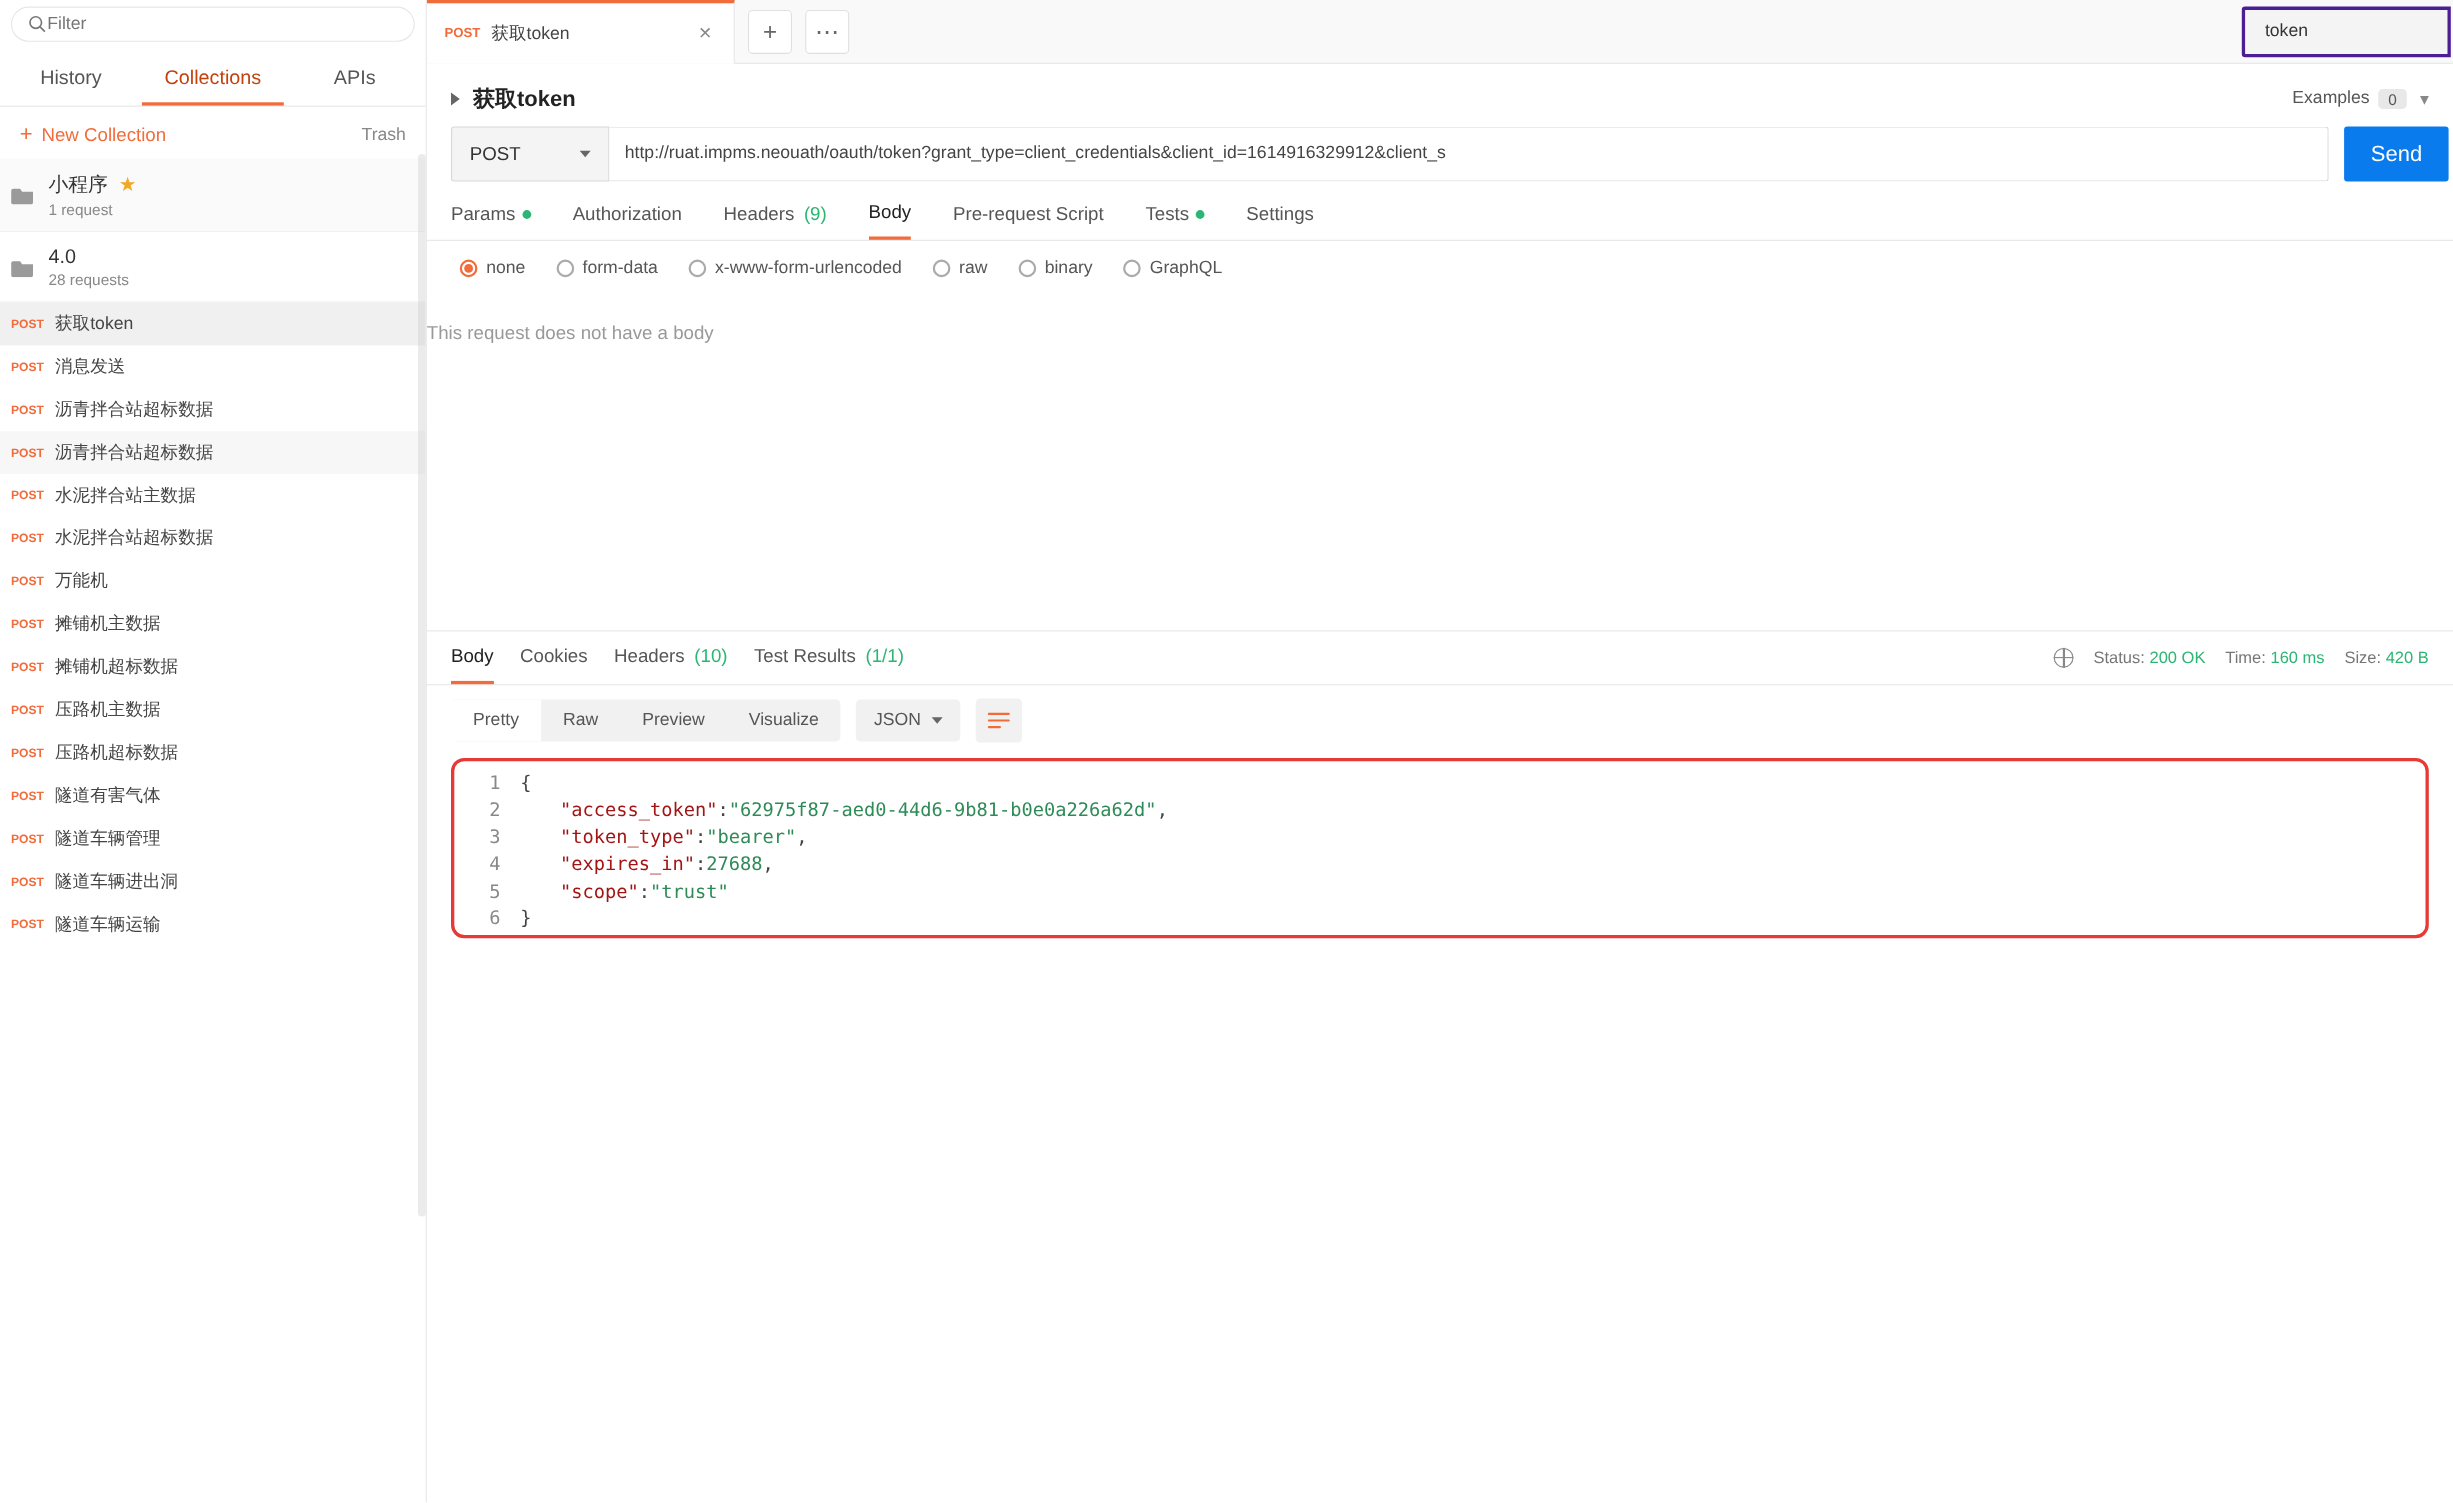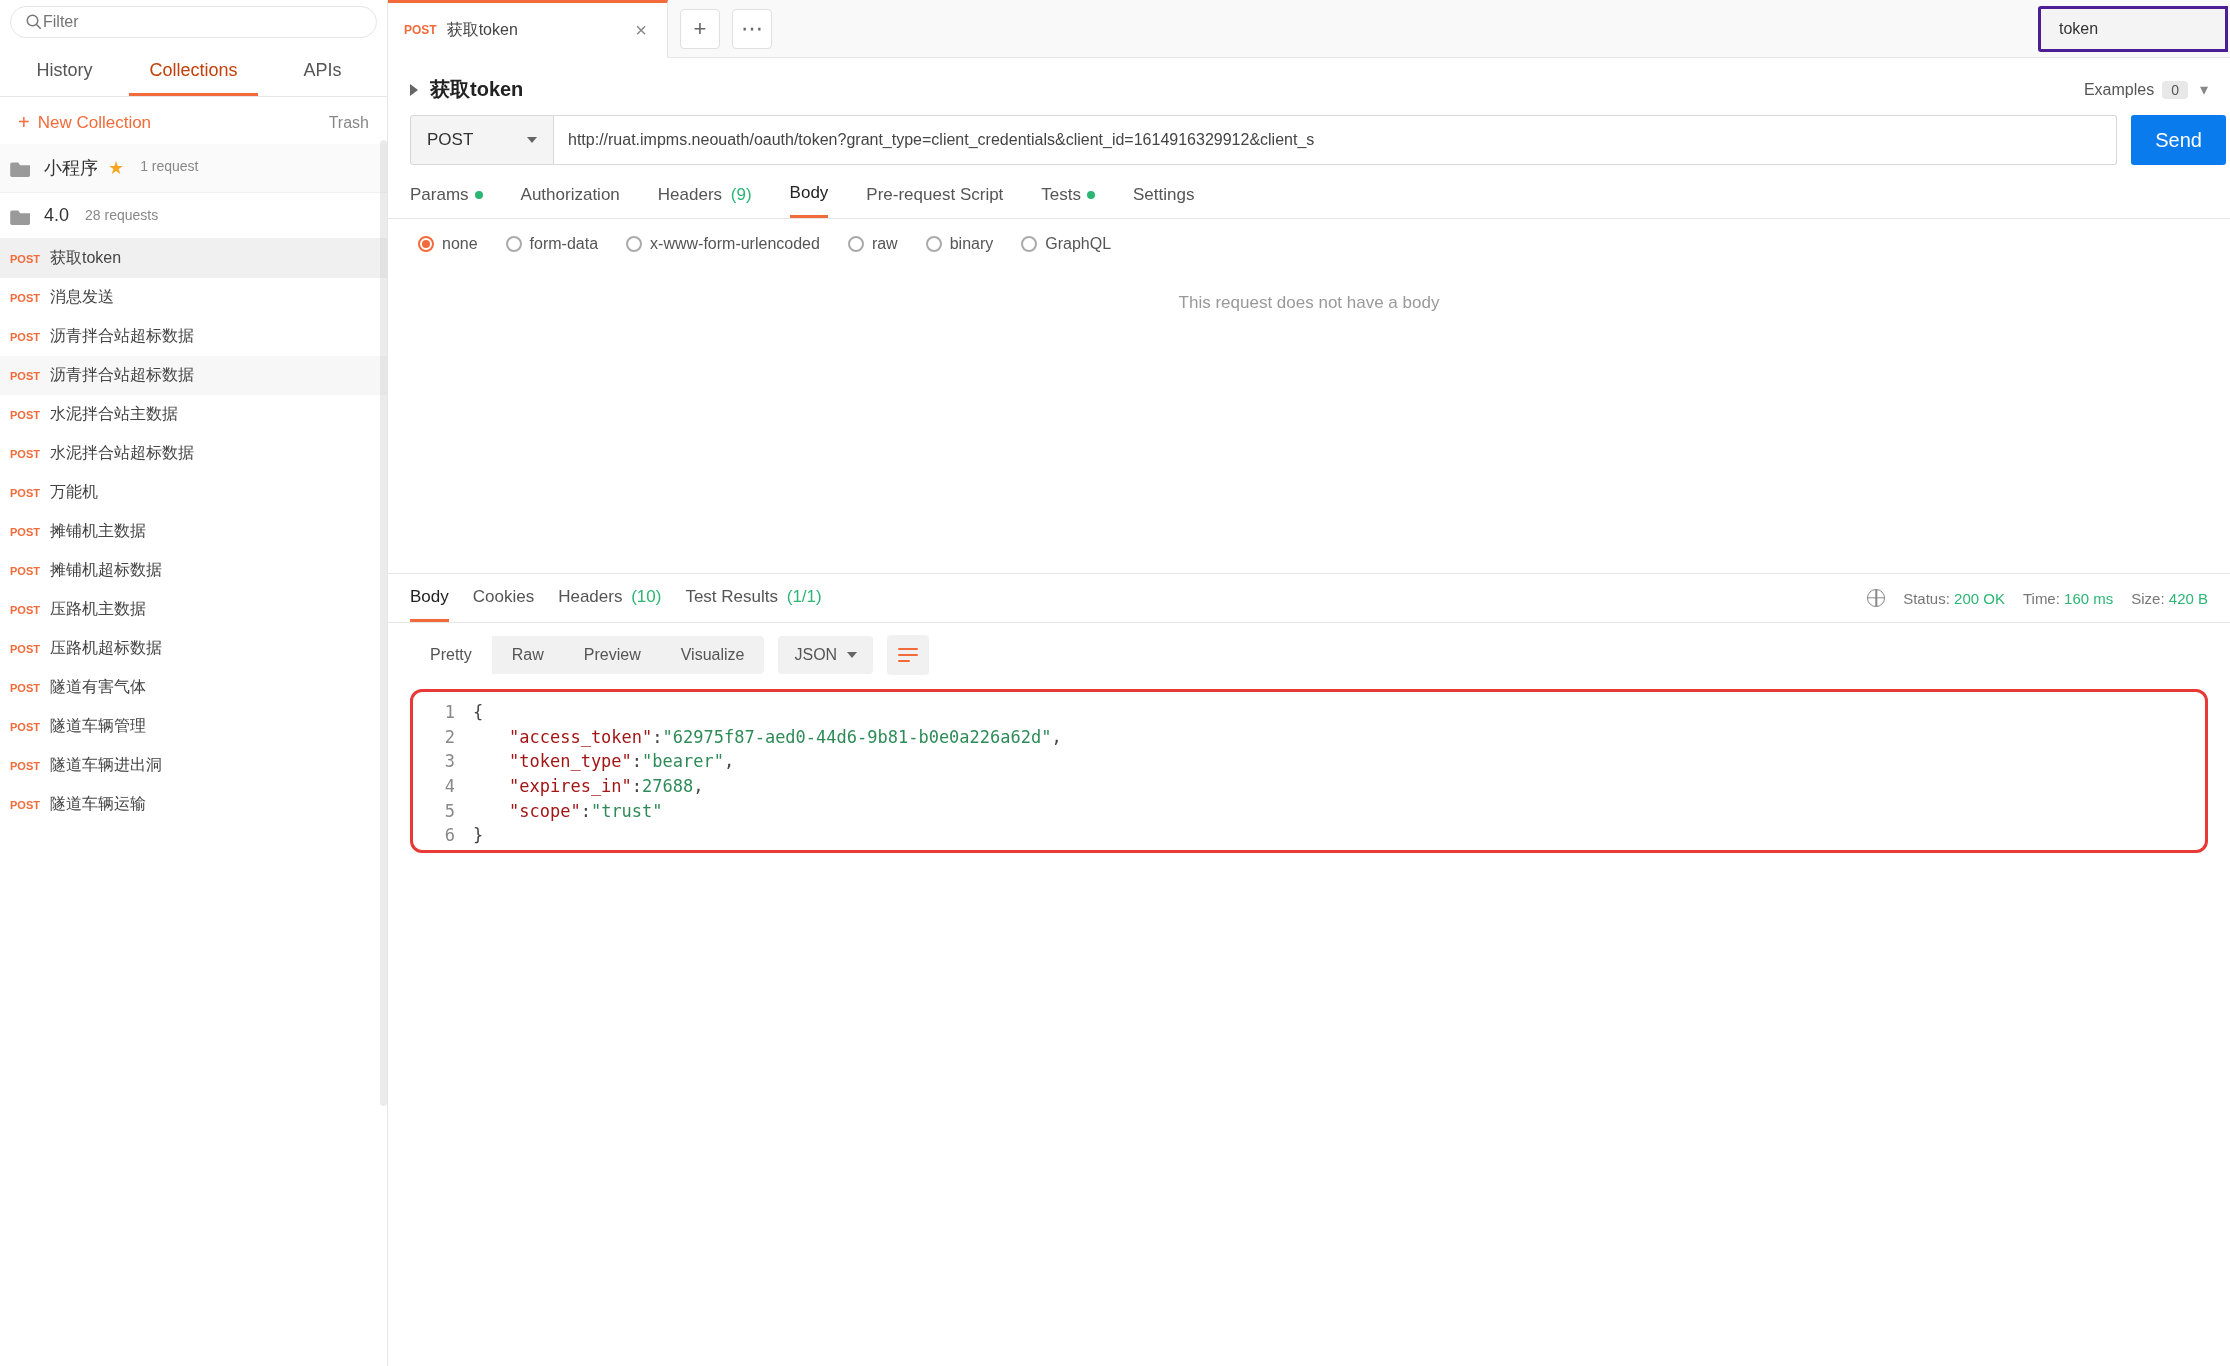--- a/index.html
+++ b/index.html
@@ -15,21 +15,21 @@
 .nav-tab { flex: 1; text-align: center; padding: 14px 0 12px; font-size: 18px; color: #555; cursor: pointer; }
 .nav-tab.active { color: #c2410c; border-bottom: 3px solid #f26b3a; }
 .newcol-row { display: flex; align-items: center; justify-content: space-between; padding: 14px 18px 10px; }
 .newcol { display: flex; align-items: center; color: #f26b3a; font-size: 17px; cursor: pointer; }
 .newcol-plus { font-size: 20px; margin-right: 8px; font-weight: 300; }
 .trash { color: #888; font-size: 16px; cursor: pointer; }
 .col-list { flex: 1; overflow-y: auto; }
 .col-head { display: flex; align-items: center; padding: 12px 18px 12px 10px; border-bottom: 1px solid #f0f0f0; cursor: pointer; }
 .col-head.active { background: #fafafa; }
 .folder-ic { width: 22px; height: 18px; margin-right: 12px; }
-.col-meta { display: flex; flex-direction: row; gap: 16px; }
+.col-meta { display: flex; flex-direction: column; }
 .col-name { font-size: 18px; color: #333; display: flex; align-items: center; }
 .col-sub { font-size: 14px; color: #888; margin-top: 2px; }
 .star { color: #f5a623; font-size: 18px; margin-left: 10px; }
 .req-item { display: flex; align-items: center; padding: 9px 10px; cursor: pointer; }
 .req-item.selected { background: #f0f0f0; }
 .req-item.alt { background: #f7f7f7; }
 .req-method { font-size: 11px; font-weight: 700; color: #f26b3a; width: 34px; text-align: left; }
 .req-title { font-size: 16px; color: #444; margin-left: 6px; }
 .main { flex: 1; display: flex; flex-direction: column; min-width: 0; }
 .tabbar { display: flex; align-items: center; border-bottom: 1px solid #e6e6e6; height: 58px; background: #f9f9f9; }
@@ -57,21 +57,21 @@
 .req-tabs { display: flex; padding: 18px 22px 0; border-bottom: 1px solid #e6e6e6; gap: 38px; }
 .req-tab2 { padding: 0 0 12px; font-size: 17px; color: #555; cursor: pointer; display: flex; align-items: center; }
 .req-tab2.active { color: #222; border-bottom: 3px solid #f26b3a; }
 .dot-green { width: 8px; height: 8px; border-radius: 50%; background: #2bb673; margin-left: 6px; display: inline-block; }
 .count-green { color: #2bb673; margin-left: 4px; }
 .body-types { display: flex; padding: 16px 30px; gap: 28px; }
 .body-type { display: flex; align-items: center; gap: 8px; cursor: pointer; font-size: 16px; color: #555; }
 .radio { width: 16px; height: 16px; border-radius: 50%; border: 2px solid #aaa; display: inline-flex; align-items: center; justify-content: center; }
 .radio.on { border-color: #f26b3a; }
 .radio.on::after { content: ""; width: 8px; height: 8px; border-radius: 50%; background: #f26b3a; }
-.body-empty { text-align: center; color: #999; font-size: 17px; padding: 24px 0 260px; }
+.body-empty { text-align: left; color: #999; font-size: 17px; padding: 24px 0 260px; }
 .resp-tabs-row { display: flex; align-items: center; border-top: 1px solid #e6e6e6; border-bottom: 1px solid #e6e6e6; padding: 0 22px; height: 50px; }
 .resp-tabs { display: flex; gap: 24px; }
 .resp-tab { font-size: 17px; color: #555; padding: 12px 0; cursor: pointer; }
 .resp-tab.active { color: #222; border-bottom: 3px solid #f26b3a; }
 .resp-spacer { flex: 1; }
 .resp-meta { display: flex; align-items: center; gap: 18px; font-size: 15px; color: #777; }
 .resp-meta .val { color: #2bb673; margin-top: 32px; }
 .globe { width: 18px; height: 18px; border: 1.6px solid #888; border-radius: 50%; position: relative; cursor: pointer; }
 .globe::before { content: ""; position: absolute; left: 50%; top: -1px; bottom: -1px; width: 1.4px; background: #888; transform: translateX(-50%); }
 .globe::after { content: ""; position: absolute; top: 50%; left: -1px; right: -1px; height: 1.4px; background: #888; transform: translateY(-50%); }

